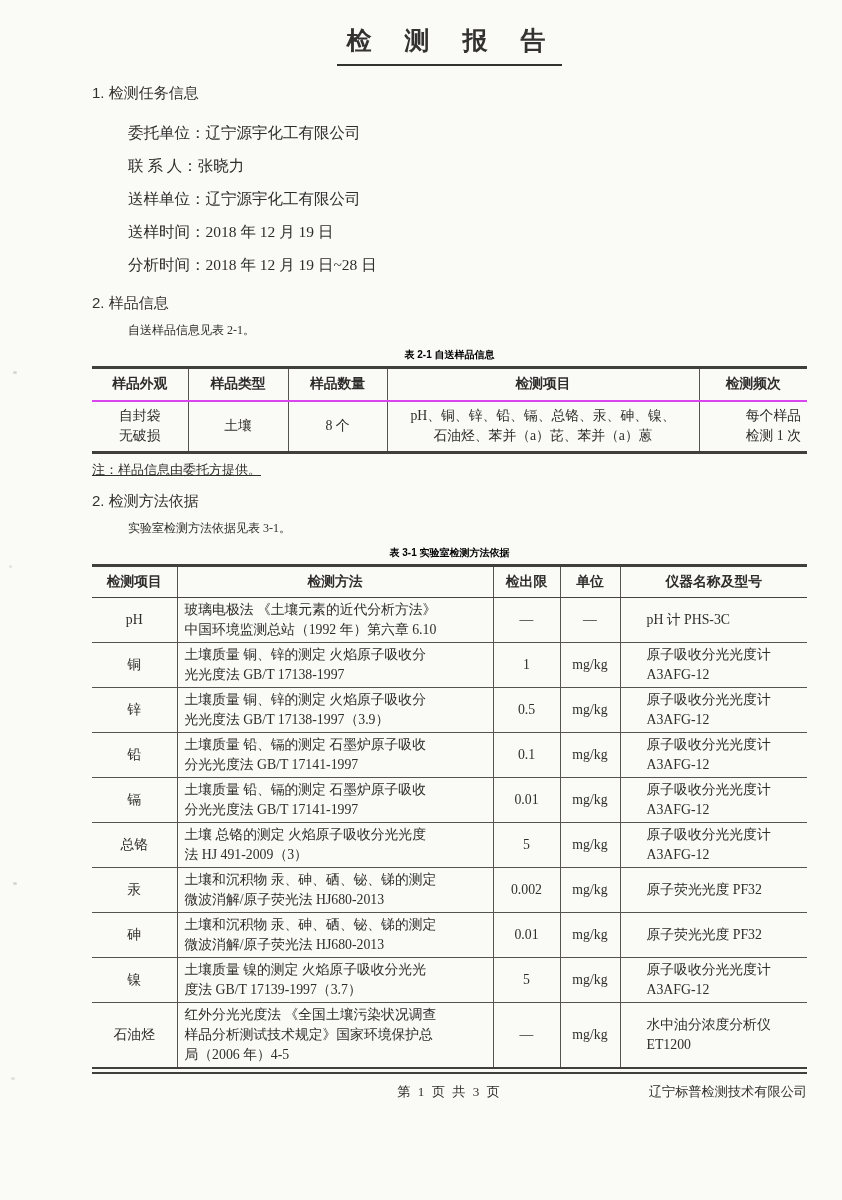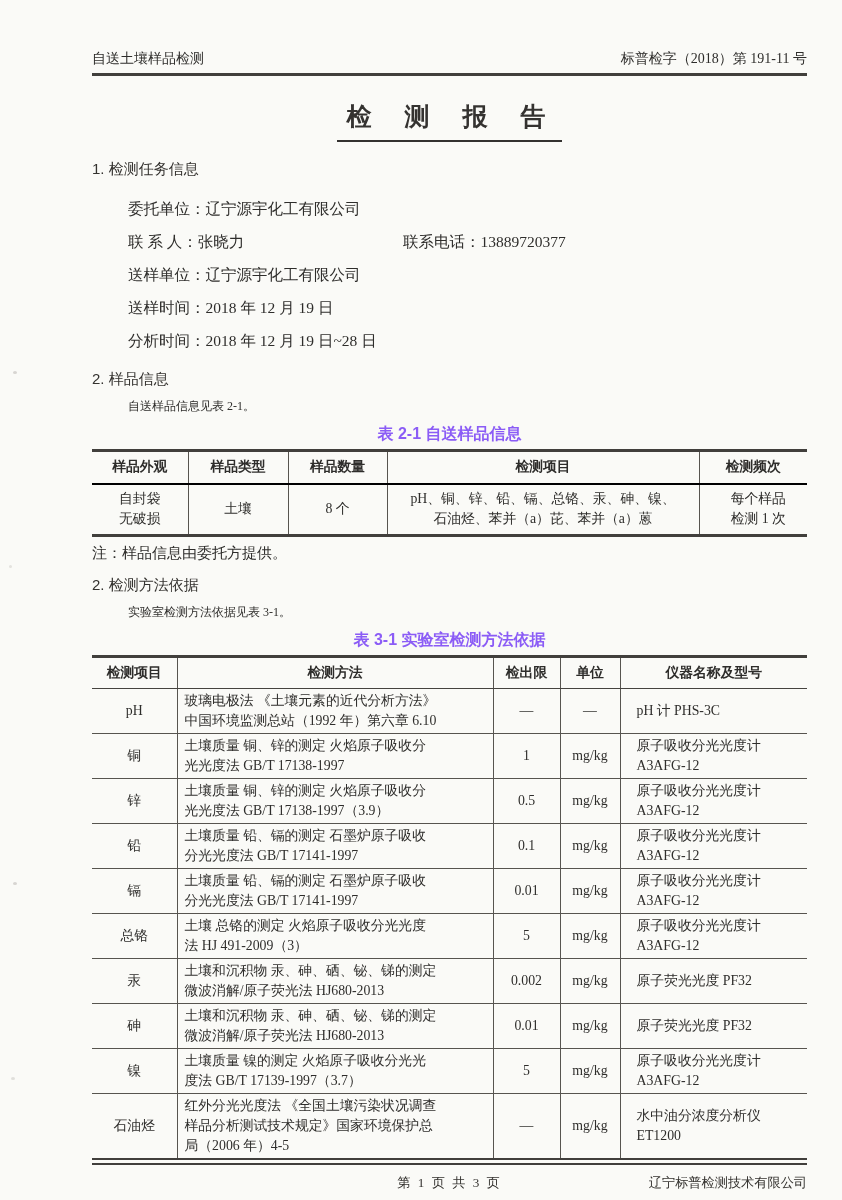--- a/index.html
+++ b/index.html
@@ -49,50 +49,50 @@
   .info-list { margin: 13px 0 0 36px; font-size: 15.5px; }
   .info-row { height: 33px; line-height: 33px; position: relative; }
   .info-pair2 { position: absolute; left: 275px; top: 0; }
 
   .intro { margin: 9px 0 0 0; text-indent: 36px; font-size: 12px; }
 
   .tbl-caption {
     text-align: center;
     font-family: "Liberation Sans", "DejaVu Sans", sans-serif;
     font-weight: bold;
-    font-size: 16px;
+    font-size: 10px;
     margin-top: 9px;
-    color: #8b5cf6;
+    color: #000000;
   }
 
   table {
     border-collapse: collapse;
     table-layout: fixed;
     width: 715px;
     margin-top: 4px;
     font-size: 13.8px;
     color: #2e2d2b;
   }
   th, td { padding: 2px 6px; line-height: 20px; font-weight: normal; }
   th { font-weight: bold; text-align: center; }
   td { text-align: center; }
   th + th, td + td { border-left: 1.5px solid #57544f; }
   .t2 { border-top: 3px solid #413f3c; border-bottom: 3px solid #413f3c; }
-  .t2 thead th { height: 33px; border-bottom: 2px solid #000000; }
+  .t2 thead th { height: 33px; border-bottom: 2px solid #d946ef; }
   .t2 tbody td { height: 52px; }
   .t3 { border-top: 3px solid #413f3c; border-bottom: 7px double #413f3c; }
   .t3 thead th { height: 32px; border-bottom: 1.8px solid #45433f; }
   .t3 tbody td { height: 44px; border-bottom: 1.5px solid #57544f; }
   .t3 tbody tr:last-child td { height: 58px; border-bottom: none; }
   .pre { white-space: pre-line; }
-  .freq-cell { text-align: center; padding-left: 16px; }
+  .freq-cell { text-align: right; padding-left: 16px; }
   .method-cell { text-align: left; padding: 2px 5px 2px 7px; }
-  .instr-cell { text-align: left; padding-left: 16px; }
-
-  .note { margin-top: 7px; font-size: 15px; }
+  .instr-cell { text-align: left; padding-left: 26px; }
+
+  .note { margin-top: 7px; font-size: 13px; text-decoration: underline; }
 
   .footer {
     position: relative;
     margin-top: 9px;
     height: 22px;
     font-size: 13.2px;
     color: #33312e;
   }
   .footer-page { position: absolute; left: 50%; transform: translateX(-50%); letter-spacing: 2px; }
   .footer-company { position: absolute; right: 0; }
@@ -107,40 +107,33 @@
 </head>
 <body>
 
 <div class="speck a"></div>
 <div class="speck b"></div>
 <div class="speck c"></div>
 <div class="speck d"></div>
 
 <div class="page">
 
-  <div class="page-header">
-    <span>自送土壤样品检测</span>
-    <span>标普检字（2018）第 191-11 号</span>
-  </div>
 
   <div class="title-wrap">
     <span class="title">检 测 报 告</span>
   </div>
 
   <div class="sec-heading">1. 检测任务信息</div>
 
   <div class="info-list">
     <div class="info-row">
       <span>委托单位：</span><span>辽宁源宇化工有限公司</span>
     </div>
     <div class="info-row">
       <span>联 系 人：</span><span>张晓力</span>
-      <span class="info-pair2">
-        <span>联系电话：</span><span>13889720377</span>
-      </span>
     </div>
     <div class="info-row">
       <span>送样单位：</span><span>辽宁源宇化工有限公司</span>
     </div>
     <div class="info-row">
       <span>送样时间：</span><span>2018 年 12 月 19 日</span>
     </div>
     <div class="info-row">
       <span>分析时间：</span><span>2018 年 12 月 19 日~28 日</span>
     </div>

